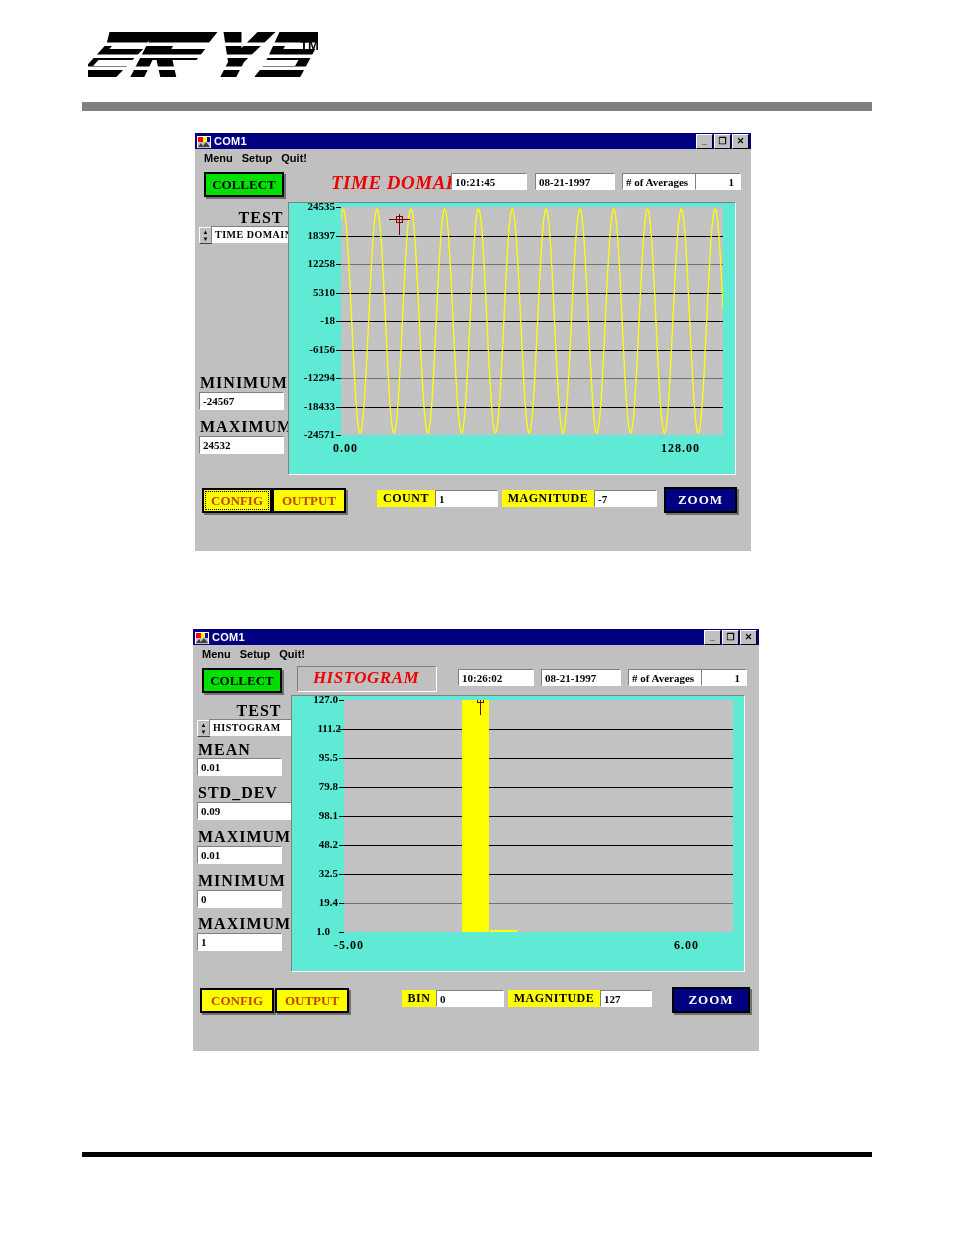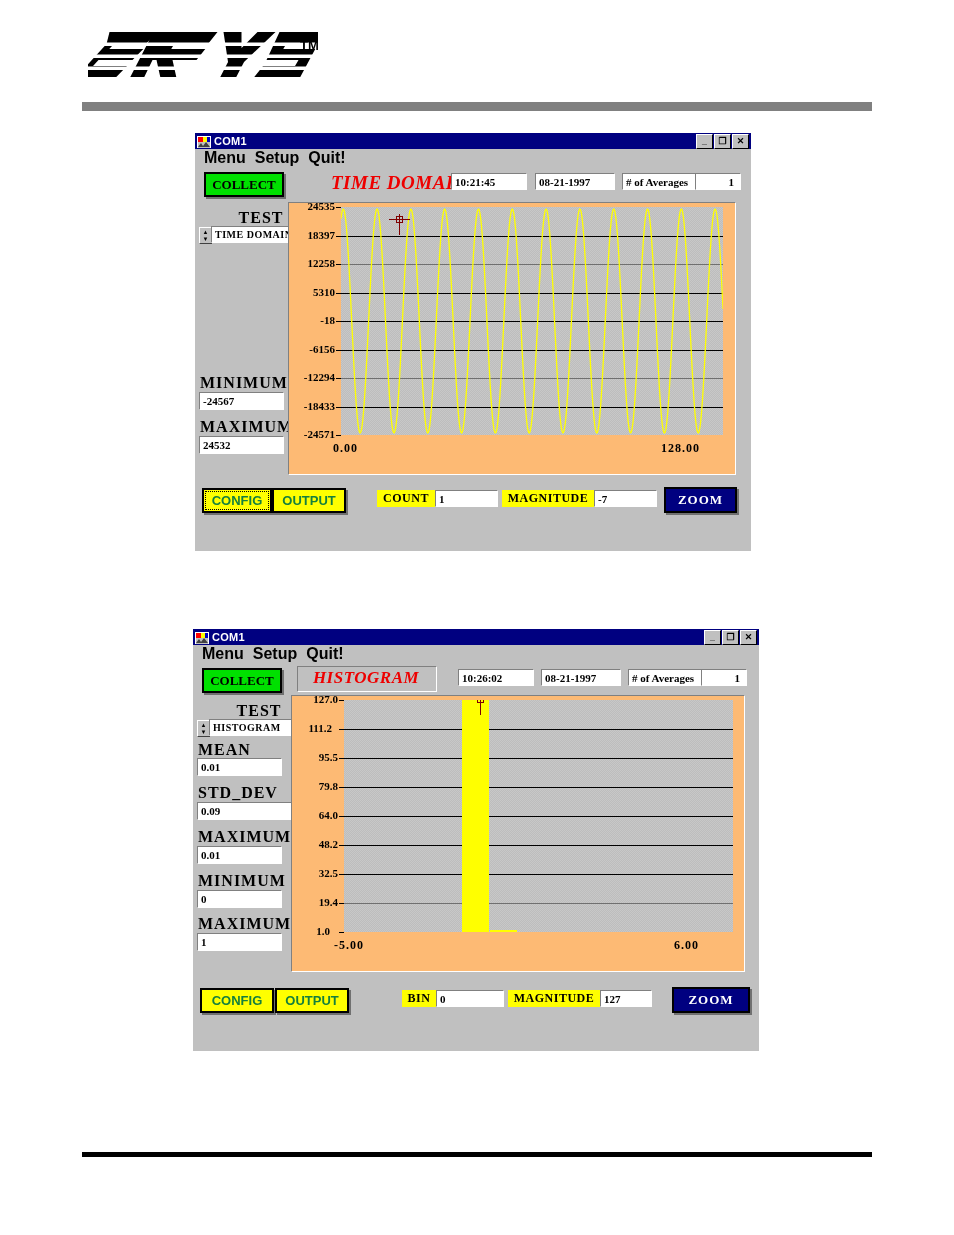--- a/index.html
+++ b/index.html
@@ -30,21 +30,21 @@
     border-right:1px solid #000;border-bottom:1px solid #000;
     position:relative;
   }
   .tbtn span{position:absolute;left:0;right:0;top:0;bottom:0;display:flex;align-items:center;justify-content:center;
     font-size:9px;line-height:9px;color:#000;font-family:"Liberation Sans",sans-serif;font-weight:bold;}
   .menubar{
     position:absolute;left:0;height:17px;width:100%;
     background:#c0c0c0;display:flex;align-items:center;
     border-bottom:1px solid #a0a0a0;
   }
-  .menuitem{font-size:16px;font-weight:bold;color:#000;margin-left:9px;font-family:"Liberation Sans",sans-serif;}
+  .menuitem{font-size:11px;font-weight:bold;color:#000;margin-left:9px;font-family:"Liberation Sans",sans-serif;}
   .client{position:absolute;left:0;right:0;bottom:0;background:#c0c0c0;}
   .sunkgray{
     border-top:1px solid #808080;border-left:1px solid #808080;
     border-right:1px solid #ffffff;border-bottom:1px solid #ffffff;
     background:#c0c0c0;
   }
 
   
   .collect-btn{
     position:absolute;background:#00e000;border:2px solid #000;
@@ -72,38 +72,38 @@
   .spinner{
     position:absolute;width:11px;
     border-top:1px solid #fff;border-left:1px solid #fff;
     border-right:1px solid #404040;border-bottom:1px solid #404040;
     background:#c0c0c0;display:flex;flex-direction:column;
   }
   .spin-half{flex:1;display:flex;align-items:center;justify-content:center;font-size:6px;line-height:6px;color:#000;}
   .yellow-btn{
     position:absolute;background:#ffff00;border:2px solid #000;
     display:flex;align-items:center;justify-content:center;
-    font-family:Liberation Sans, sans-serif;font-weight:bold;font-size:13px;color:#15803d;
+    font-family:Liberation Serif, serif;font-weight:bold;font-size:13px;color:#c2410c;
     box-shadow:2px 2px 0 #707070;
   }
   .yellow-btn.focus{outline:1px dotted #000;outline-offset:-4px;}
   .yellow-lab{
     position:absolute;background:#ffff00;
     font-family:"Liberation Serif",serif;font-weight:bold;font-size:12px;color:#000;
     display:flex;align-items:center;justify-content:center;letter-spacing:0.5px;
   }
   .zoom-btn{
     position:absolute;background:#000080;border:2px solid #000;
     display:flex;align-items:center;justify-content:center;
     font-family:"Liberation Serif",serif;font-weight:bold;font-size:13px;color:#fff;
     box-shadow:2px 2px 0 #707070;letter-spacing:1px;
   }
 
   
-  .graph-frame{position:absolute;background:#fdba74;
+  .graph-frame{position:absolute;background:#5eead4;
     border-top:1px solid #808080;border-left:1px solid #808080;
     border-right:1px solid #ffffff;border-bottom:1px solid #ffffff;text-decoration:underline;}
   .plot{
     position:absolute;overflow:hidden;
     background-color:#c8c8c8;
     background-image:
       linear-gradient(45deg,#bdbdbd 25%,transparent 25%,transparent 75%,#bdbdbd 75%),
       linear-gradient(45deg,#bdbdbd 25%,transparent 25%,transparent 75%,#bdbdbd 75%);
     background-size:2px 2px;
     background-position:0 0,1px 1px;
@@ -334,27 +334,27 @@
     <div class="panel-label" style="left:5px;top:210px;">MINIMUM</div>
     <div class="ro-box" style="left:4px;top:228px;width:85px;height:18px;">0</div>
 
     <div class="panel-label" style="left:5px;top:253px;">MAXIMUM</div>
     <div class="ro-box" style="left:4px;top:271px;width:85px;height:18px;">1</div>
 
     <div class="graph-frame" style="left:98px;top:33px;width:452px;height:275px;">
       <div id="hgy-labels" style="position:absolute;left:0;top:0;width:52px;height:244px;">
           <div class="ytick" style="top: -3px; right: 6px;">127.0</div>
           <div class="ytick-mark" style="top: 4px; right: 0px; width: 5px; background: rgb(0, 0, 0);"></div>
-          <div class="ytick" style="top: 26px; right: 12px;">111.2</div>
+          <div class="ytick" style="top: 26px; right: 3px;">111.2</div>
           <div class="ytick-mark" style="top: 33px; right: 0px; width: 5px; background: rgb(0, 0, 0);"></div>
           <div class="ytick" style="top: 55px; right: 6px; margin-left: 11px;">95.5</div>
           <div class="ytick-mark" style="top: 62px; right: 0px; width: 5px; background: rgb(0, 0, 0);"></div>
           <div class="ytick" style="top: 84px; right: 6px;">79.8</div>
           <div class="ytick-mark" style="top: 91px; right: 0px; width: 5px; background: rgb(0, 0, 0);"></div>
-          <div class="ytick" style="top: 113px; right: 6px;">64.0</div>
+          <div class="ytick" style="top: 113px; right: 6px;">98.1</div>
           <div class="ytick-mark" style="top: 120px; right: 0px; width: 5px; background: rgb(0, 0, 0);"></div>
           <div class="ytick" style="top: 142px; right: 6px;">48.2</div>
           <div class="ytick-mark" style="top: 149px; right: 0px; width: 5px; background: rgb(0, 0, 0);"></div>
           <div class="ytick" style="top: 171px; right: 6px;">32.5</div>
           <div class="ytick-mark" style="top: 178px; right: 0px; width: 5px; background: rgb(0, 0, 0);"></div>
           <div class="ytick" style="top: 200px; right: 6px;">19.4</div>
           <div class="ytick-mark" style="top: 207px; right: 0px; width: 5px; background: rgb(0, 0, 0);"></div>
           <div class="ytick" style="top: 229px; right: 14px;">1.0</div>
           <div class="ytick-mark" style="top: 236px; right: 0px; width: 5px; background: rgb(0, 0, 0);"></div>
         </div>

